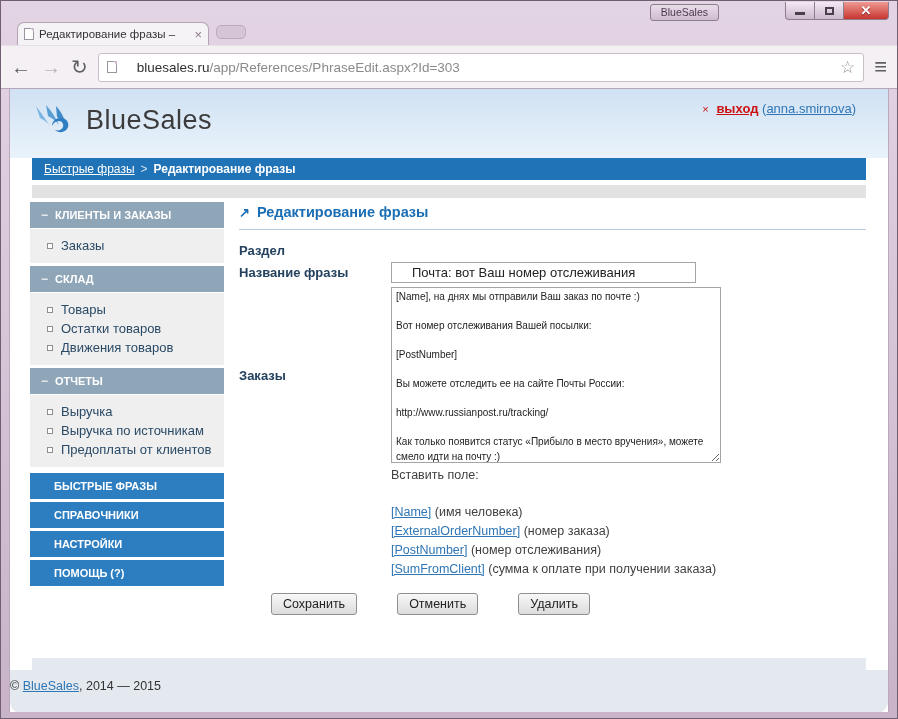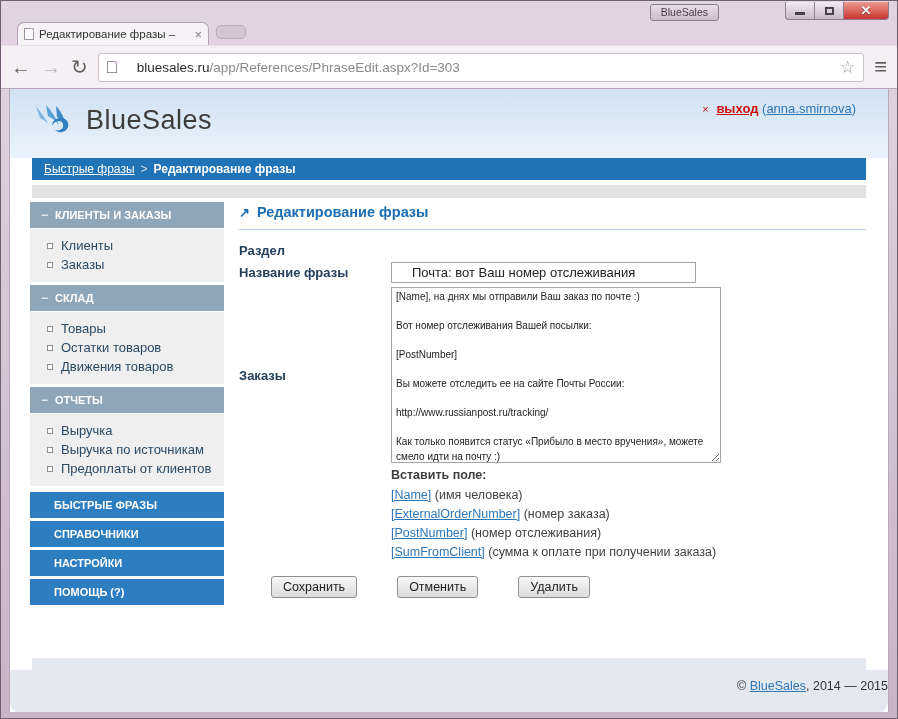--- a/index.html
+++ b/index.html
@@ -96,30 +96,30 @@
   select.sel { width:100%; height:21px; border:1px solid #a5a5a5; background:#fff; font-size:13px;
                font-family:"Liberation Sans", sans-serif; color:#222; -webkit-appearance:none; appearance:none;
                padding:0 18px 0 4px; border-radius:0; }
   .sel-arrow { position:absolute; right:6px; top:5px; font-size:9px; color:#111; pointer-events:none; }
   input.txt { width:305px; height:21px; border:1px solid #a5a5a5; font-size:13px; padding:0 20px;
               font-family:"Liberation Sans", sans-serif; color:#222; }
   textarea.ta { width:330px; height:176px; border:1px solid #a5a5a5; font-size:10px; padding:2px 4px;
                 font-family:"Liberation Sans", sans-serif; color:#222; resize:both; line-height:1.45; }
 
   .insert { margin-left:152px; margin-top:3px; font-size:12.5px; color:#3f3f3f; }
-  .insert .cap { margin-bottom:1px;font-weight:bold; }
+  .insert .cap { margin-bottom:18px; }
   .ins-line { line-height:19px; }
   .ins-line a { color:#2e76b5; text-decoration:underline; cursor:pointer; }
 
   .btn-row { margin-top:14px; display:flex; gap:8px; }
   .btn { font-family:"Liberation Sans", sans-serif; font-size:12.5px; color:#222;
          background:linear-gradient(#f8f8f8,#dcdcdc); border:1px solid #8f8f8f; border-radius:3px;
          padding:3px 11px; cursor:pointer;margin-left:32px; }
 
-  .footer { height:56px; background:#e3e9ee; display:flex; align-items:center; justify-content:flex-end;
+  .footer { height:56px; background:#e3e9ee; display:flex; align-items:center; justify-content:flex-start;
             font-size:12.5px; color:#333; position:relative;border-radius:13px; }
   .footer::before, .footer::after { content:""; position:absolute; top:0; width:22px; height:12px; background:#fff; }
   .footer::before { left:0; } .footer::after { right:0; }
   .footer a { color:#2e76b5; text-decoration:underline; }
 
   
   .swoosh { width:44px; height:32px; }
 </style>
 </head>
 <body>
@@ -193,24 +193,20 @@
     <div class="content">
 
       <div class="sidebar">
         <div class="sb-head">
           <span class="sb-minus">−</span>
           <span>КЛИЕНТЫ И ЗАКАЗЫ</span>
         </div>
         <div class="sb-items">
           <div class="sb-item">
               <span class="bullet"></span>
-              <span>Клиенты</span>
-            </div>
-          <div class="sb-item">
-              <span class="bullet"></span>
               <span>Заказы</span>
             </div>
         </div>
 
         <div class="sb-head">
           <span class="sb-minus">−</span>
           <span>СКЛАД</span>
         </div>
         <div class="sb-items">
           <div class="sb-item">

